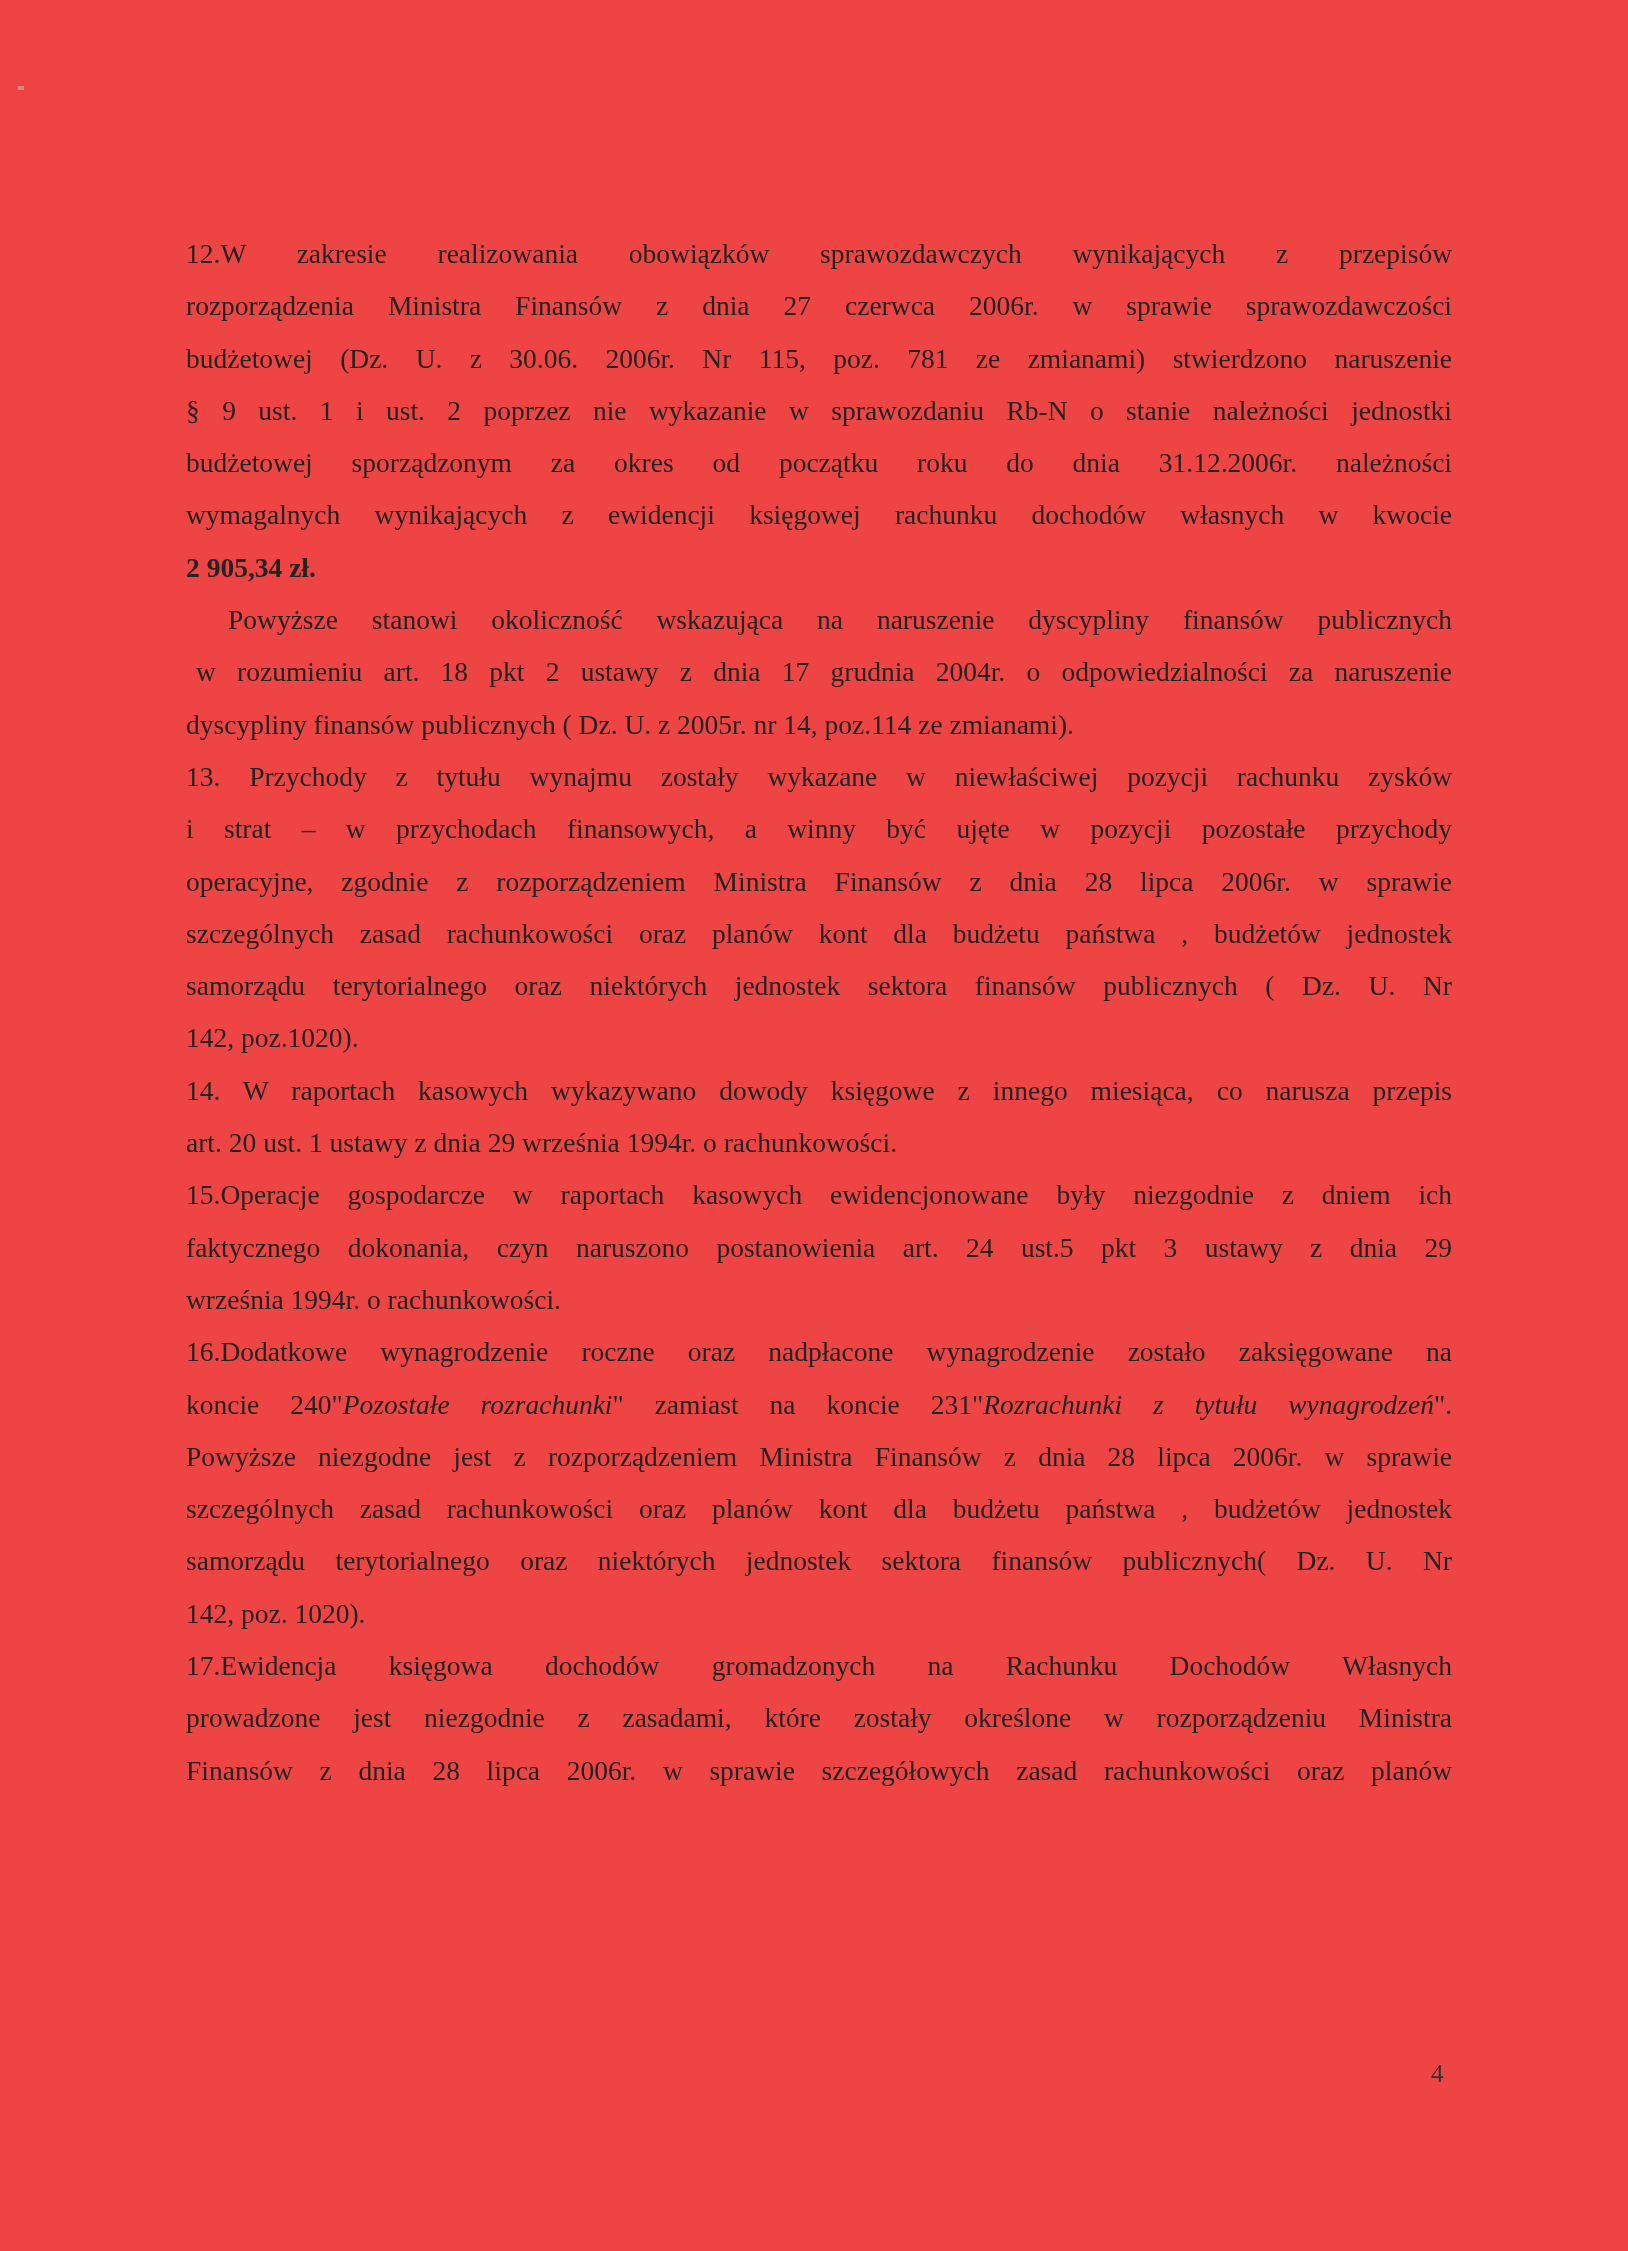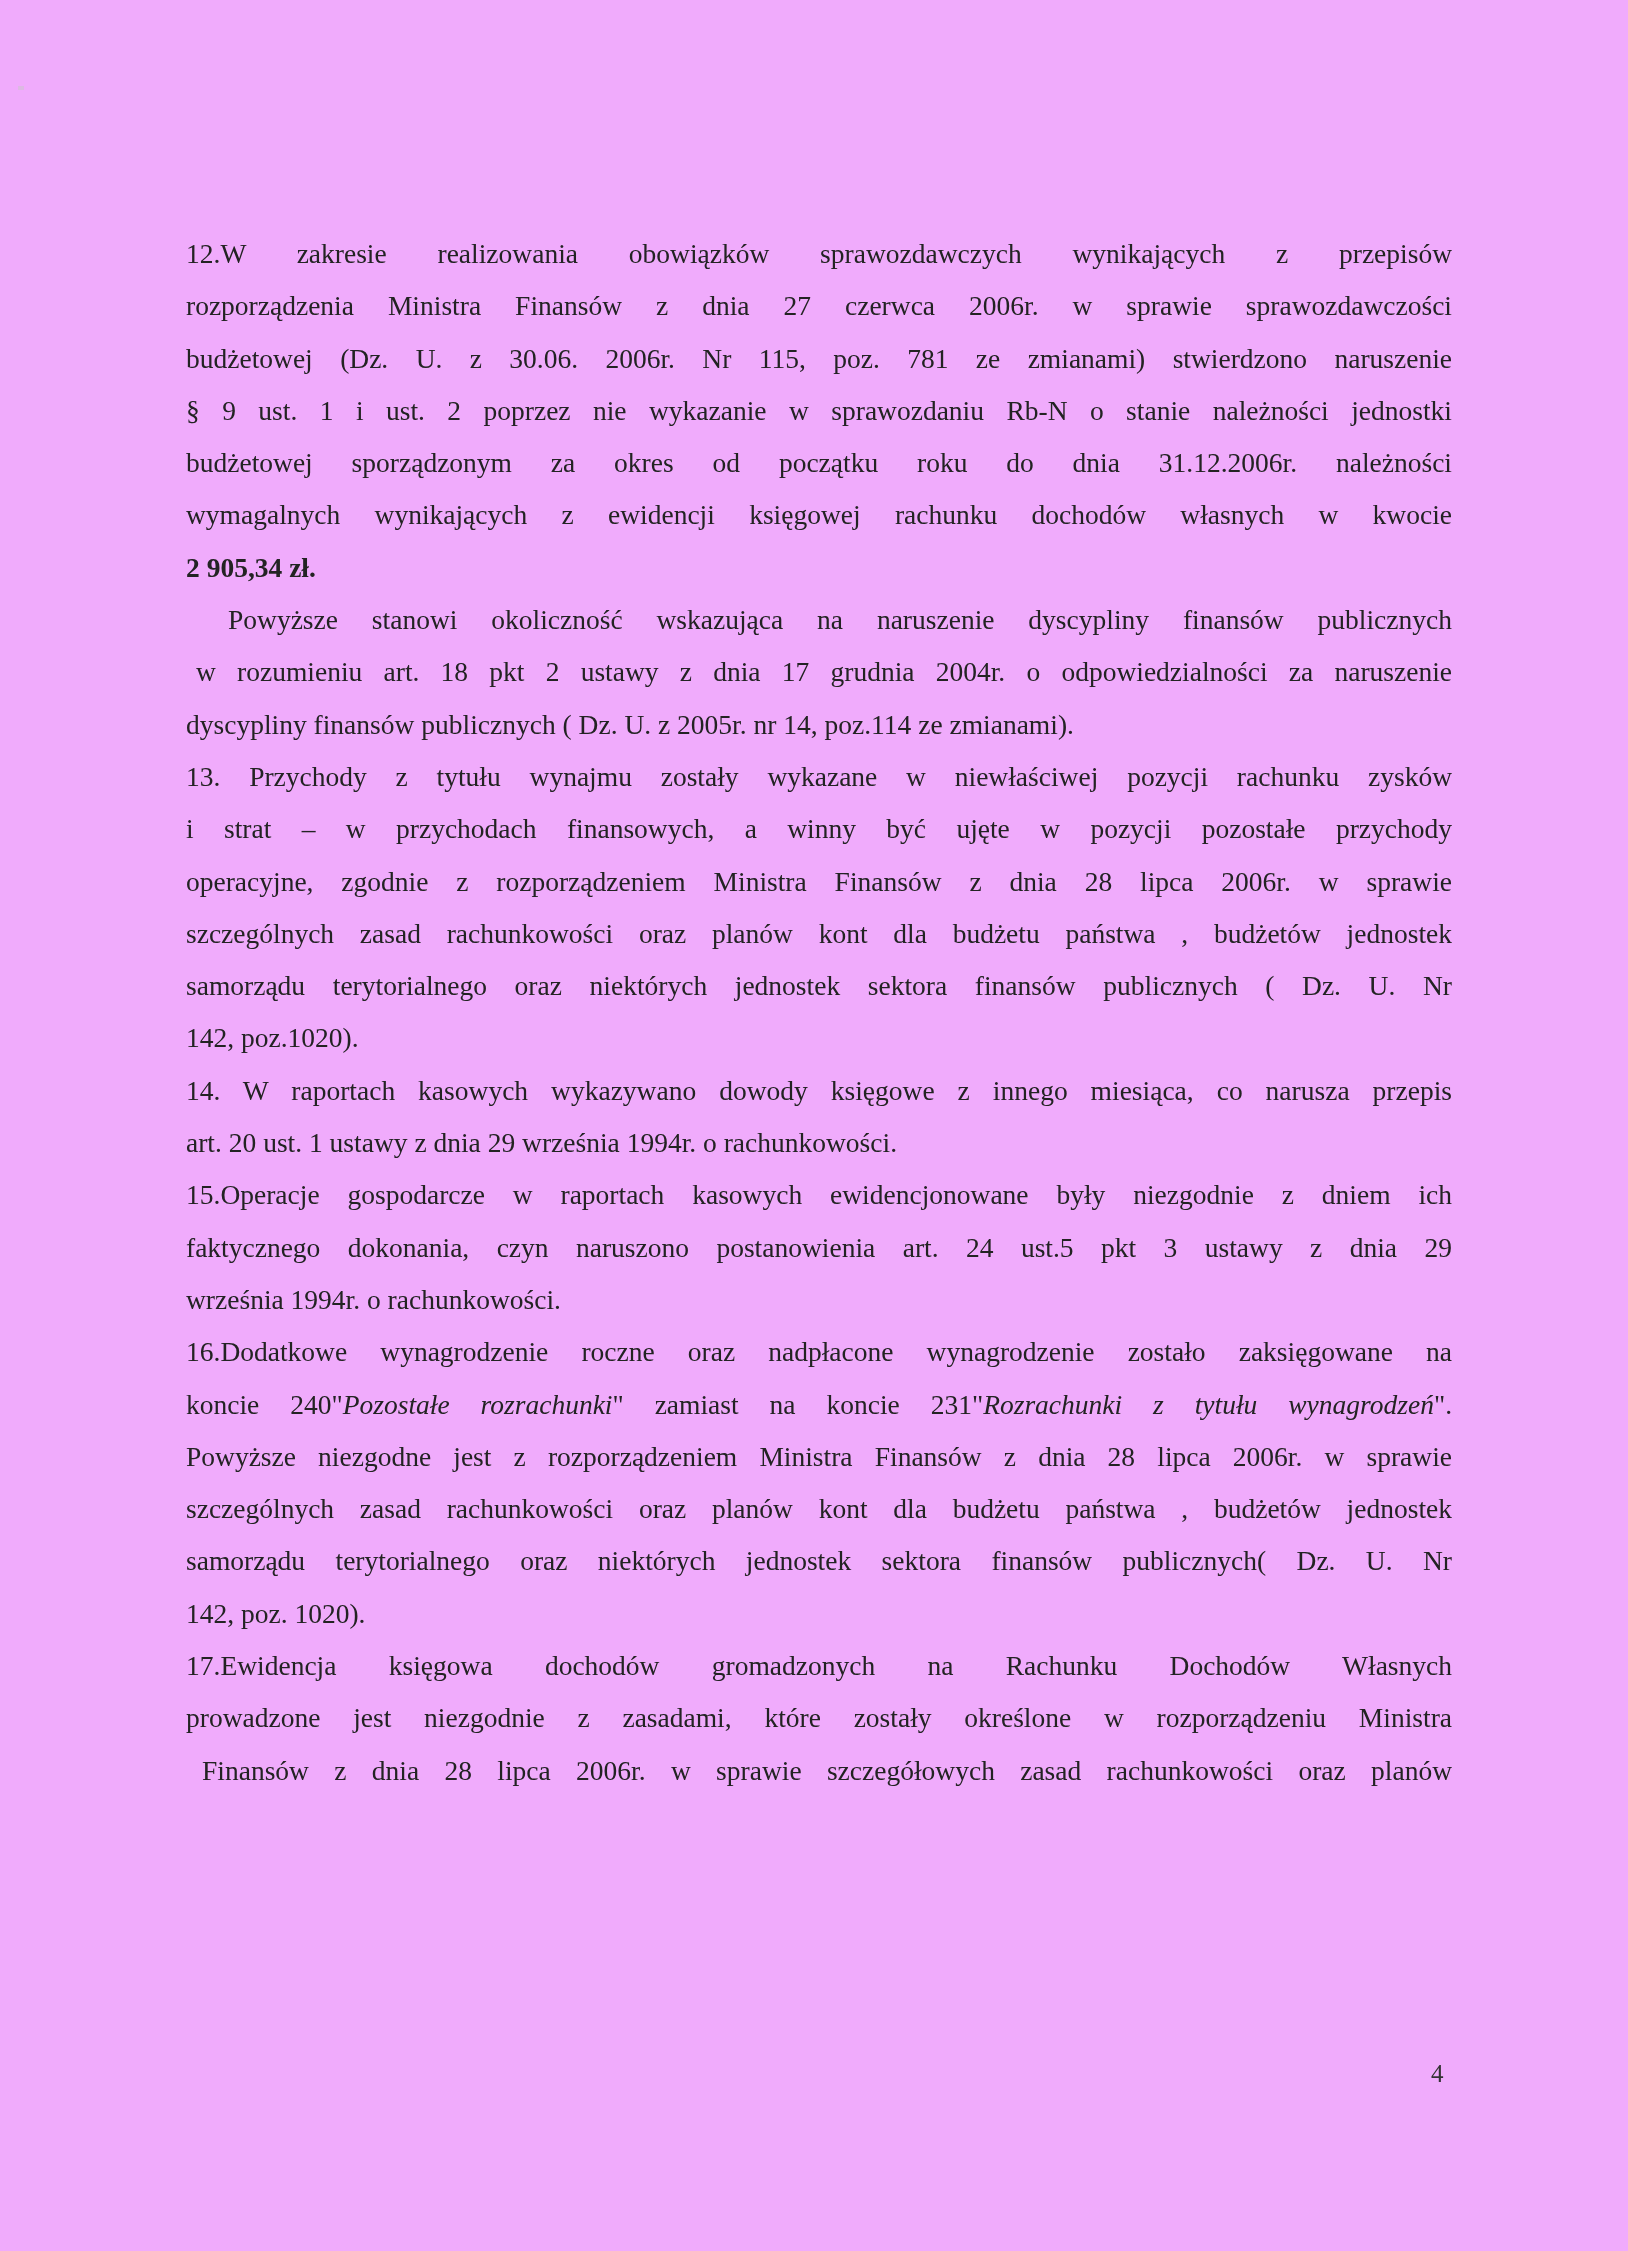--- a/index.html
+++ b/index.html
@@ -1,17 +1,17 @@
 <!DOCTYPE html>
 <html><head>
 <meta charset="utf-8">
 <style>
   html, body { margin: 0; padding: 0; background: #ffffff; }
   body { width: 1628px; height: 2251px; position: relative; overflow: hidden; }
-  .page { position: absolute; left: 0; top: 0; width: 1628px; height: 2251px; background: #f0abfc; }
+  .page { position: absolute; left: 0; top: 0; width: 1628px; height: 2251px; background: #ef4444; }
   .speck { position: absolute; left: 18px; top: 86px; width: 6px; height: 4px; background: #c8c8c8; opacity: .5; }
   .text-block {
     position: absolute; left: 186px; top: 228px; width: 1266px;
     font-family: "Liberation Serif", "DejaVu Serif", serif;
     font-size: 27.5px; line-height: 52.3px; color: #232323;
   }
   .line { display: block; height: 52.3px; white-space: nowrap; text-align: justify; text-align-last: justify; overflow: visible; }
   .line.last { text-align-last: left; }
   .line.indent { padding-left: 42px; }
   .bold { font-weight: bold; }
@@ -71,18 +71,18 @@
       <span class="line" style="white-space: normal;"><span>koncie 240"</span><i>Pozostałe rozrachunki</i><span>" zamiast na koncie 231"</span><i>Rozrachunki z tytułu wynagrodzeń</i><span>".</span></span>
       <span class="line" style="white-space: normal;">Powyższe niezgodne jest z rozporządzeniem Ministra Finansów z dnia 28 lipca 2006r. w sprawie</span>
       <span class="line" style="white-space: normal;">szczególnych zasad rachunkowości oraz planów kont dla budżetu państwa , budżetów jednostek</span>
       <span class="line" style="white-space: normal;">samorządu terytorialnego oraz niektórych jednostek sektora finansów publicznych( Dz. U. Nr</span>
       <span class="line last" style="white-space: normal;">142, poz. 1020).</span>
     </div>
 
     <div>
       <span class="line" style="white-space: normal; font-family: Liberation Serif, serif;">17.Ewidencja księgowa dochodów gromadzonych na Rachunku Dochodów Własnych</span>
       <span class="line" style="white-space: normal;">prowadzone jest niezgodnie z zasadami, które zostały określone w rozporządzeniu Ministra</span>
-      <span class="line" style="white-space: normal; margin-left: 16px;">Finansów z dnia 28 lipca 2006r. w sprawie szczegółowych zasad rachunkowości oraz planów</span>
+      <span class="line" style="white-space: normal;">Finansów z dnia 28 lipca 2006r. w sprawie szczegółowych zasad rachunkowości oraz planów</span>
     </div>
   </div>
 
   <div class="page-number">4</div>
 </div>
 
 </body></html>

